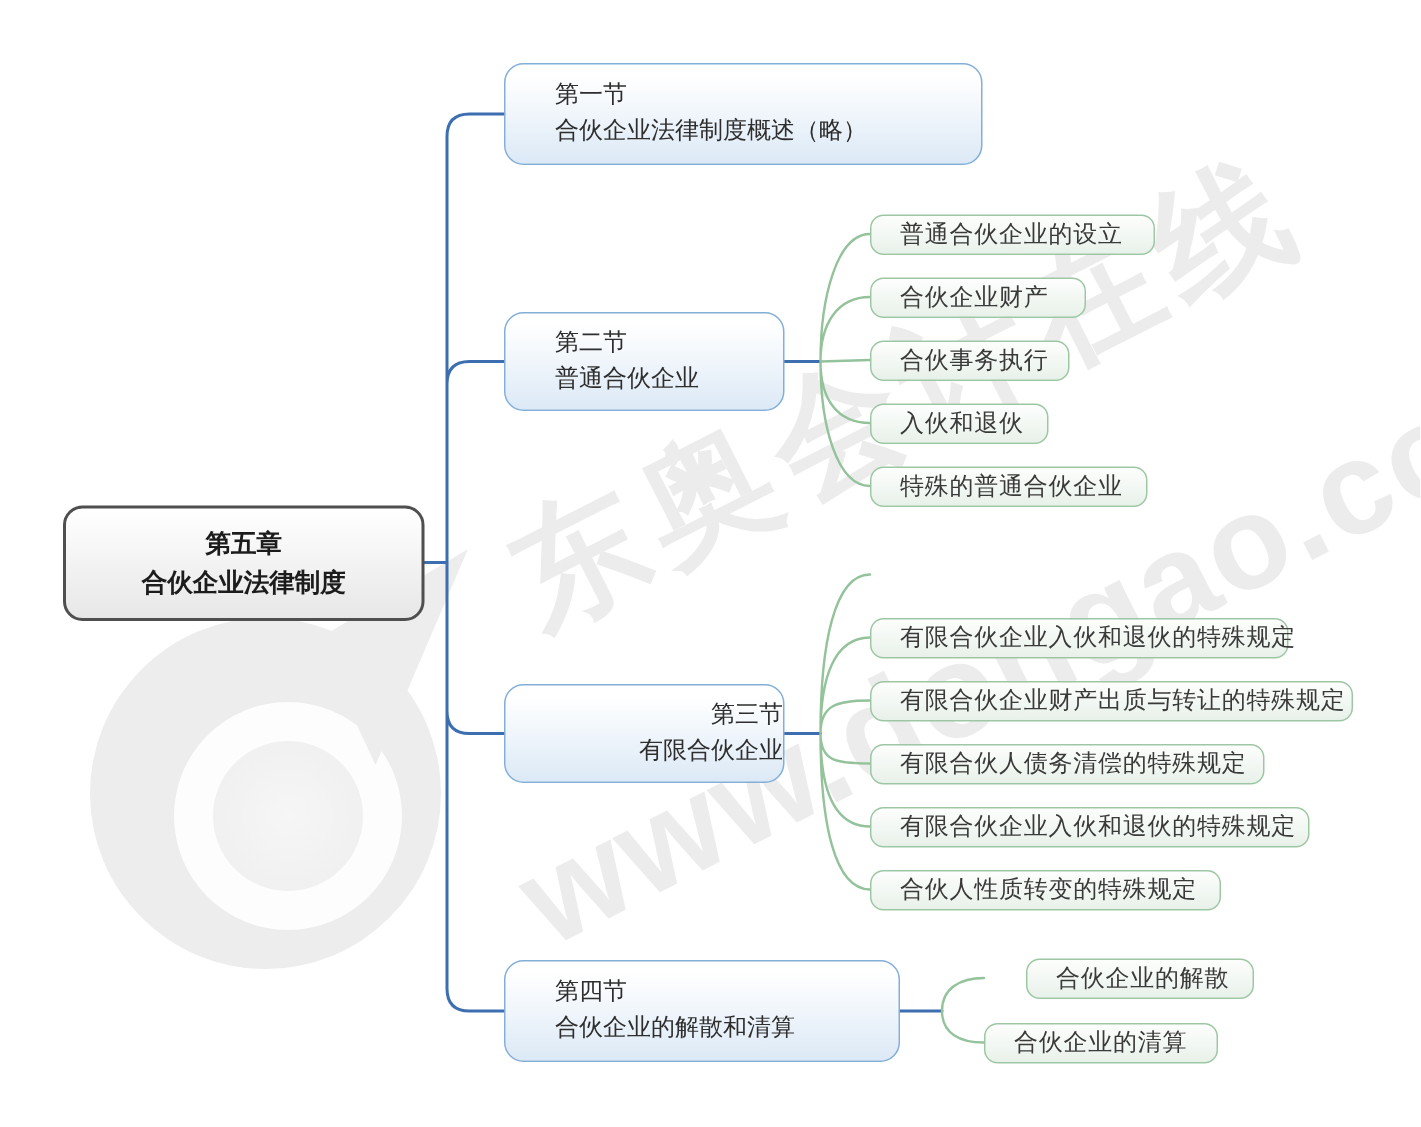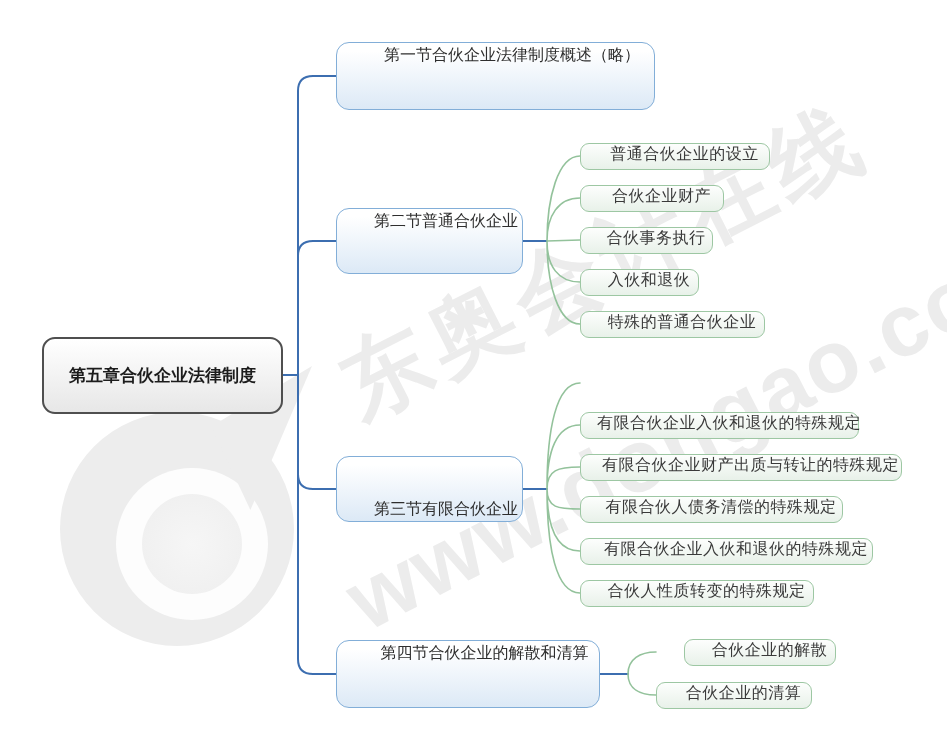--- a/index.html
+++ b/index.html
@@ -26,21 +26,21 @@
   .wm-swoosh { position:absolute; left:200px; top:366px; width:112px; height:144px;
              background:#ededed; clip-path:polygon(100% 0, 45% 100%, 10% 42%); }
 
   
   .links { position:absolute; left:0; top:0; z-index:1; }
   .blue-link  { fill:none; stroke:var(--branch-line,#3c6eb0); stroke-width:2;   stroke-linecap:round; }
   .green-link { fill:none; stroke:var(--leaf-line,#93c29b);  stroke-width:1.6; stroke-linecap:round; }
 
   
   .node { position:absolute; box-sizing:border-box; display:flex;
-          justify-content:center; z-index:2; }
+          flex-direction:column; justify-content:center; z-index:2; }
   .root-box {
     left:42px; top:337px; width:241px; height:77px;
     border:2px solid var(--root-border,#4f4f4f); border-radius:13px;
     background:linear-gradient(to bottom,#ffffff,#e7e7e7);
     align-items:center; 
     font-weight:bold; font-size:17px; line-height:26px; color:#1c1c1c;
   }
   .branch-box {
     border:1.5px solid var(--branch-border,#82aed8); border-radius:13px;
     background:linear-gradient(to bottom,#ffffff 12%,#dce9f6);

